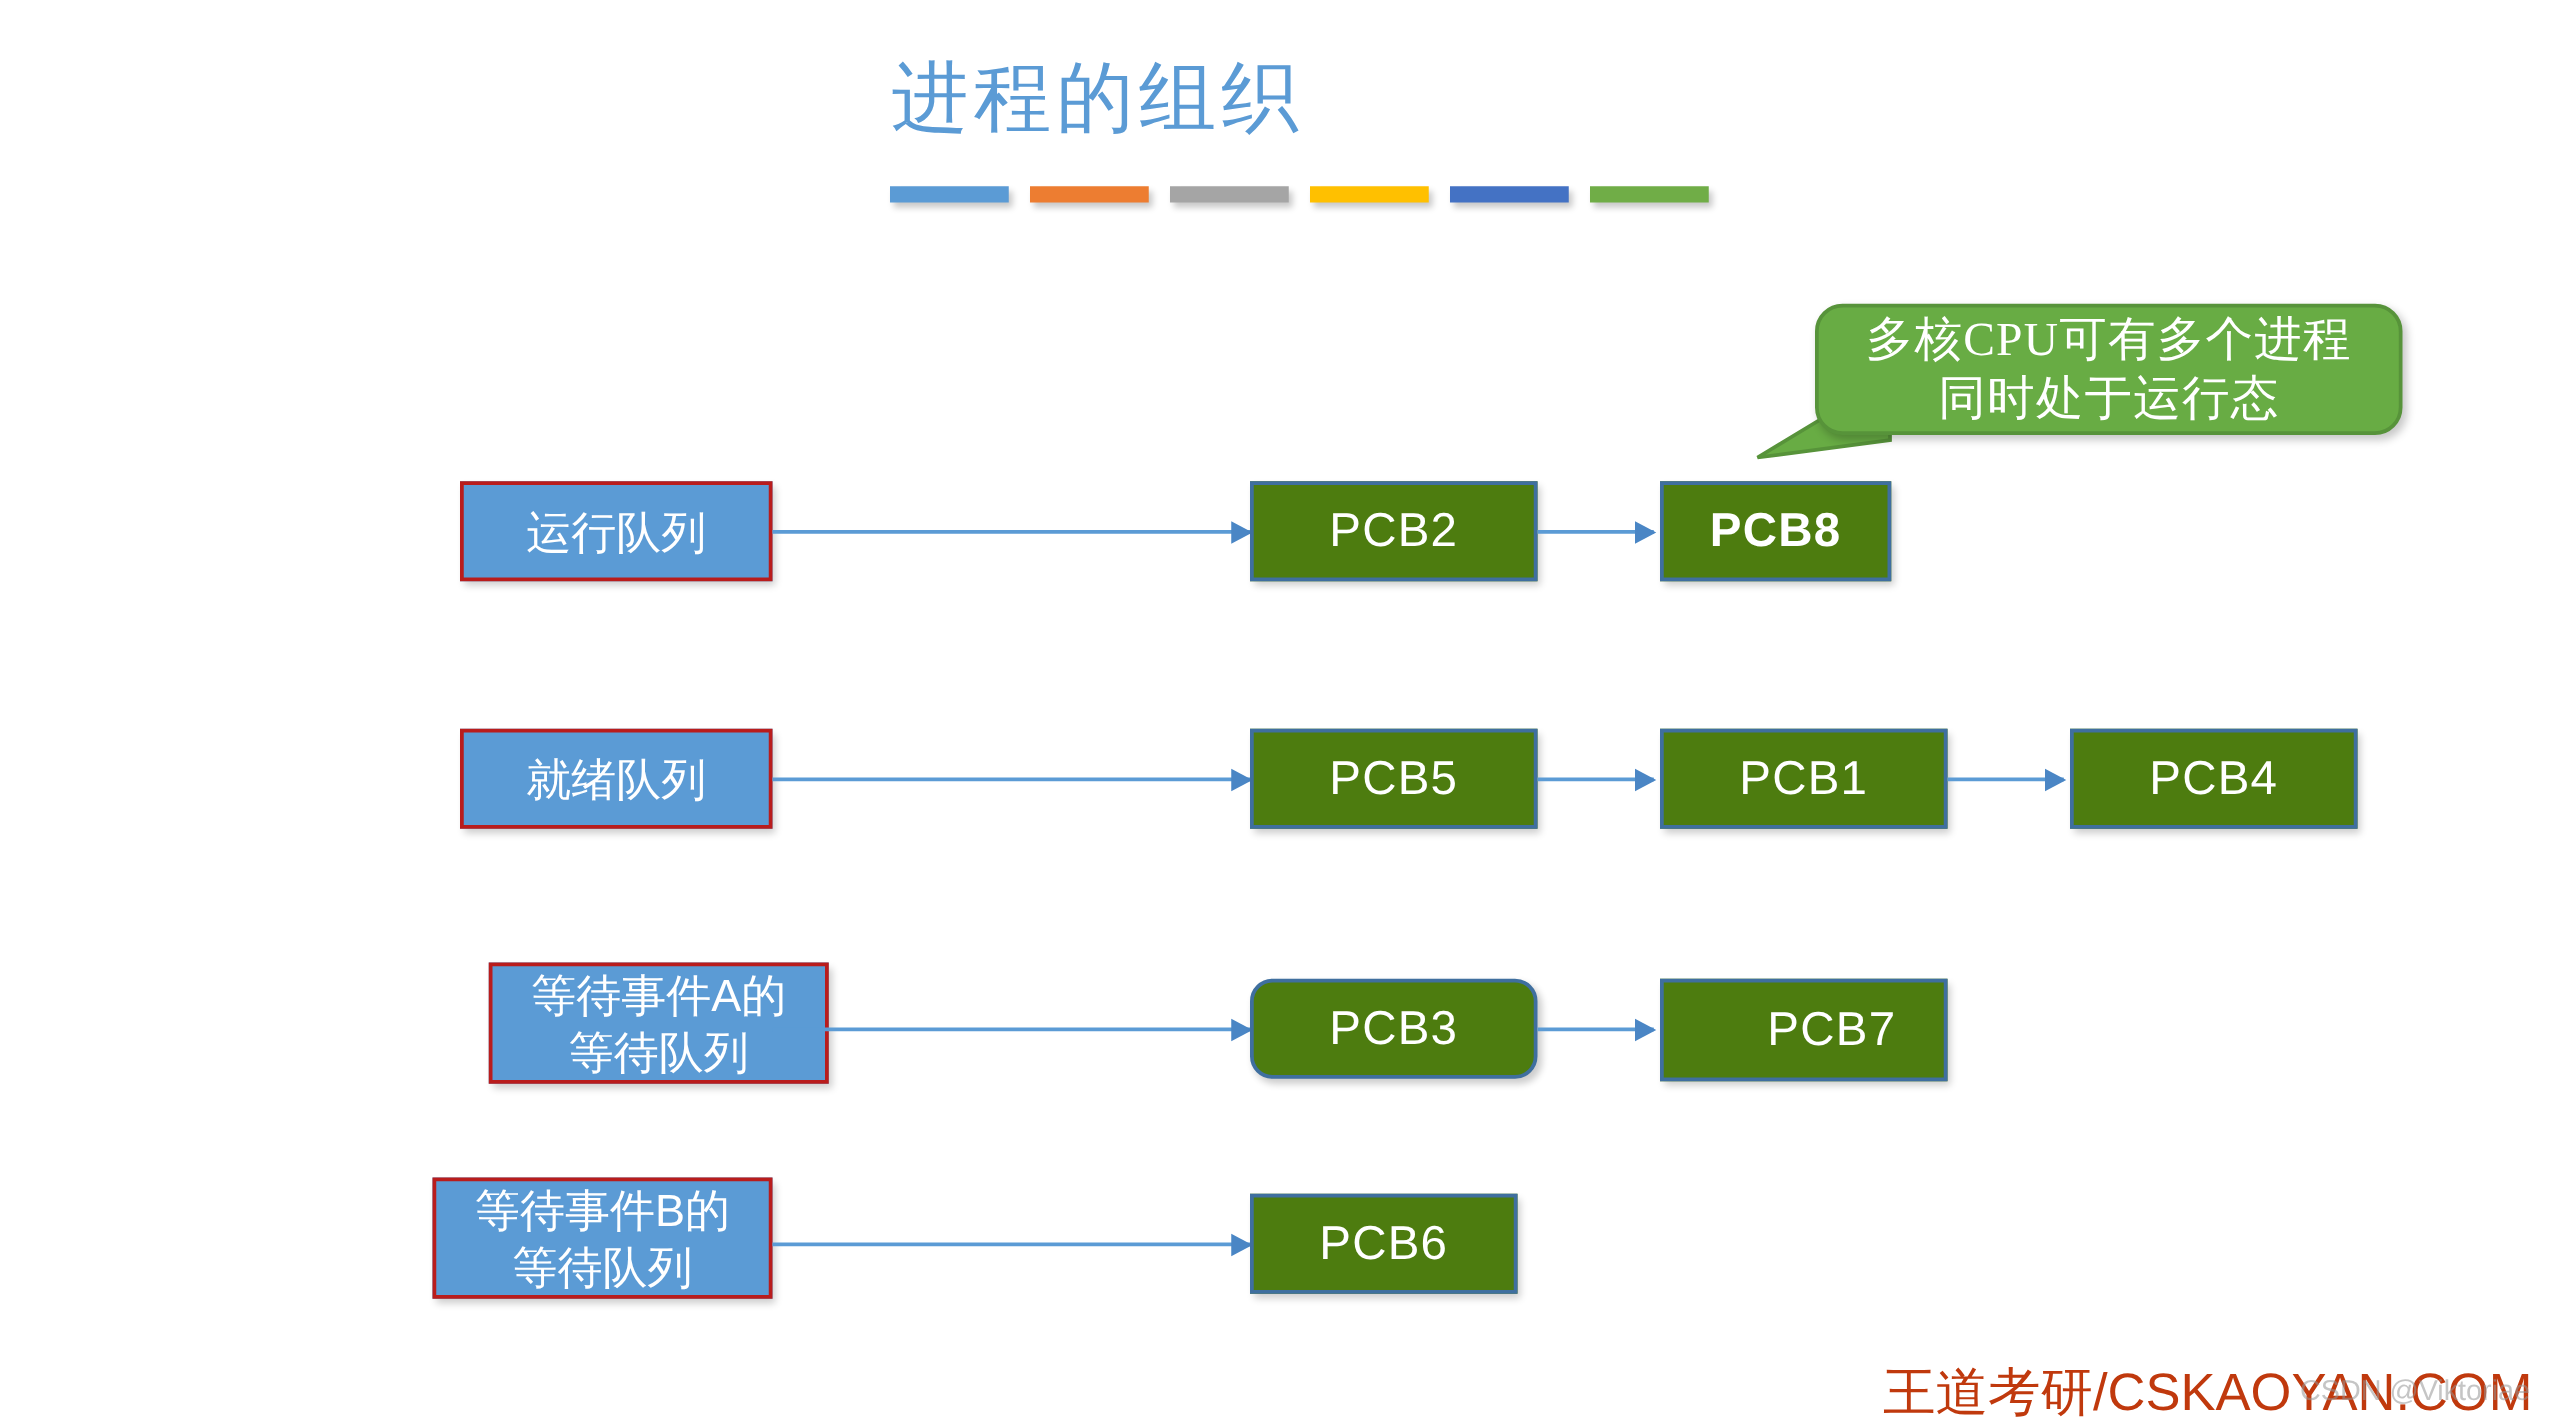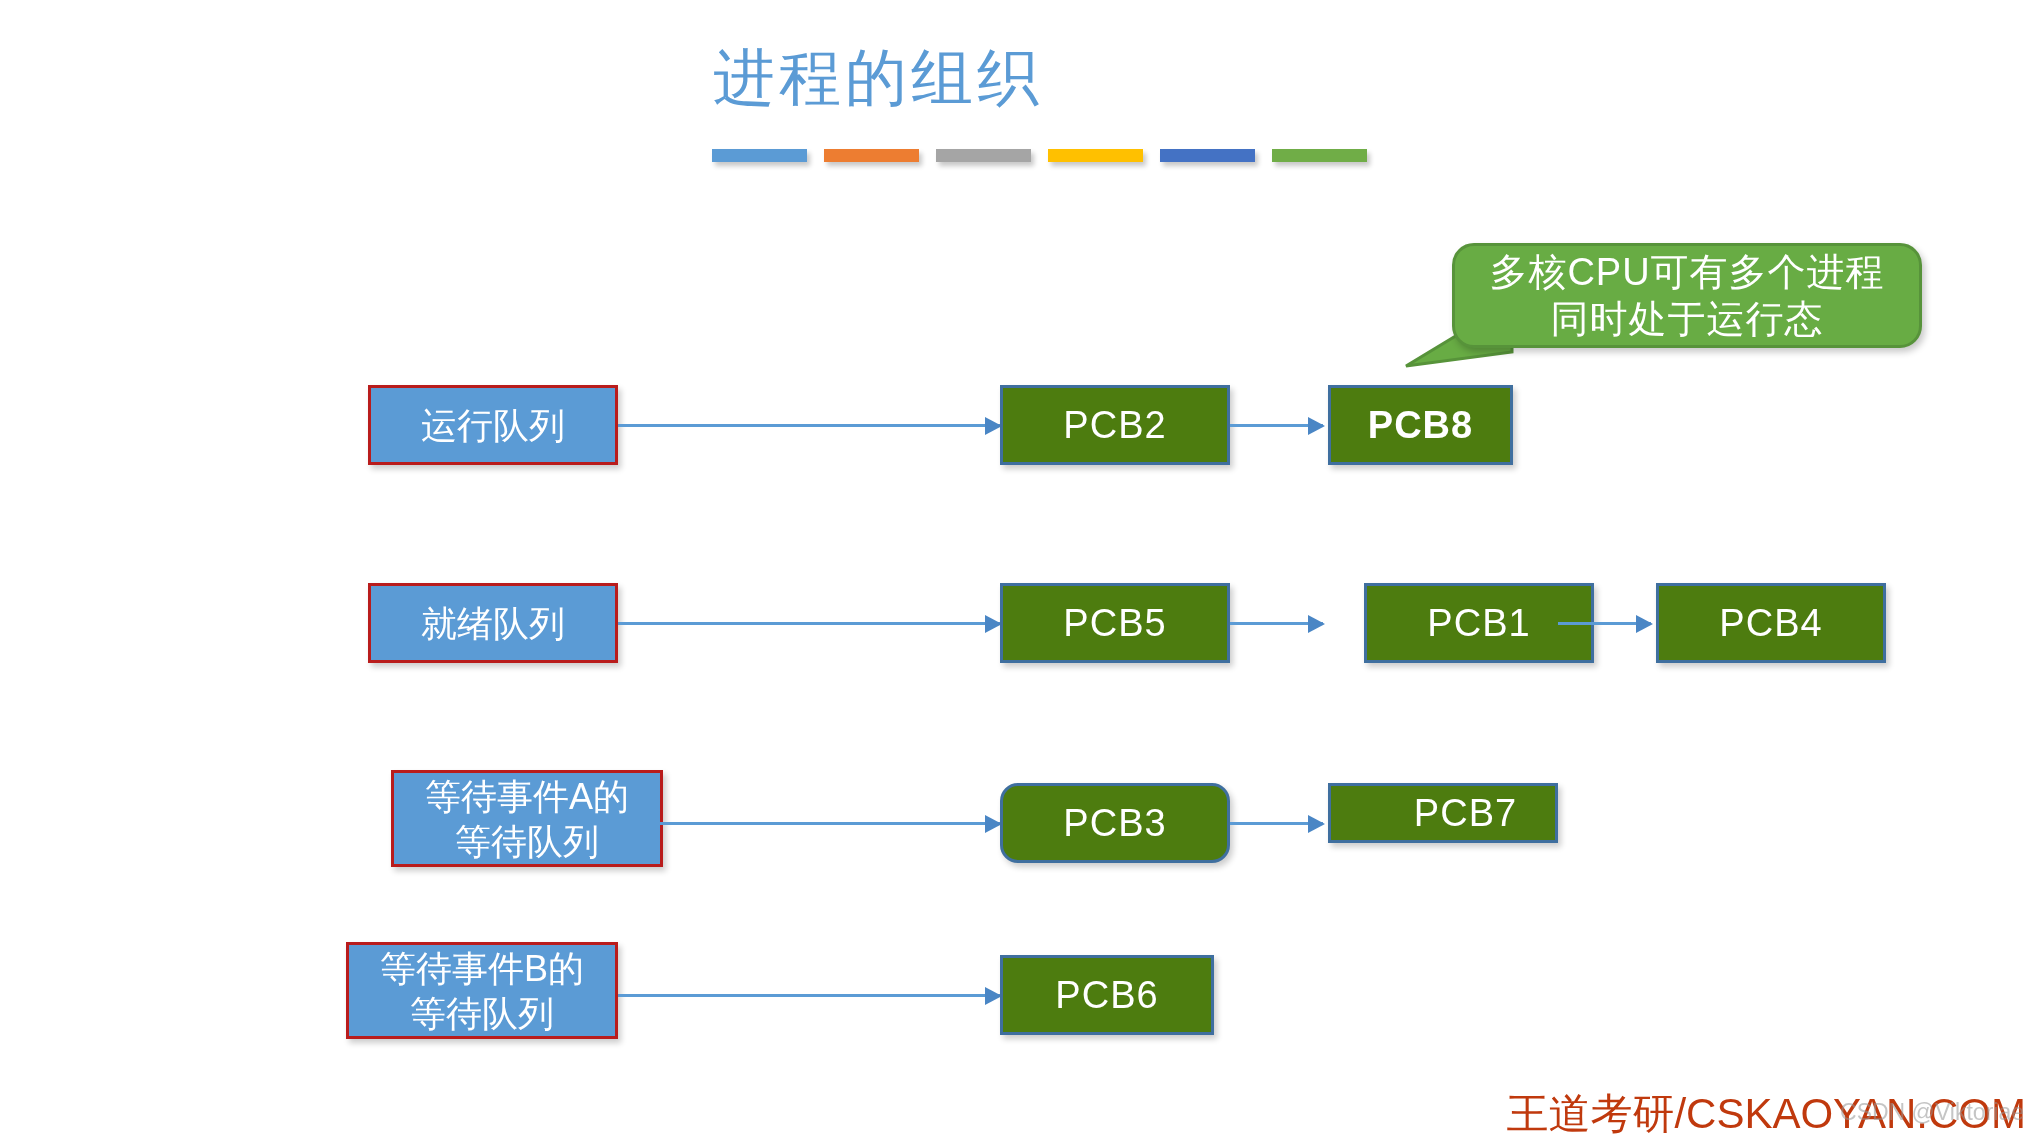--- a/index.html
+++ b/index.html
@@ -55,21 +55,21 @@
     border: 3px solid #57933a;
     border-radius: 22px;
     box-sizing: border-box;
     display: flex;
     flex-direction: column;
     align-items: center;
     justify-content: center;
     box-shadow: 3px 4px 7px rgba(0,0,0,0.22);
   }
   .callout-line {
-    font-family: Liberation Sans, sans-serif;
+    font-family: Liberation Serif, serif;
     font-size: 38px;
     color: #ffffff;
     line-height: 1.22;
     white-space: nowrap;
     letter-spacing: 1px;
   }
   #callout-tail {
     position: absolute;
     left: 1404px;
     top: 300px;
@@ -200,40 +200,40 @@
 
 <div class="row">
   <div class="queue-box" style="left:368px; top:583px; width:250px; height:80px;">
     <span class="ql">就绪队列</span>
   </div>
   <div class="arrow" style="left:618px; top:622px; width:382px;"></div>
   <div class="pcb-box" style="left:1000px; top:583px; width:230px; height:80px;">
     <span>PCB5</span>
   </div>
   <div class="arrow" style="left:1230px; top:622px; width:93px;"></div>
-  <div class="pcb-box" style="left:1328px; top:583px; width:230px; height:80px;margin-left:36px;">
+  <div class="pcb-box" style="left:1328px; top:583px; width:230px; height:80px;">
     <span>PCB1</span>
   </div>
   <div class="arrow" style="left:1558px; top:622px; width:93px;"></div>
   <div class="pcb-box" style="left:1656px; top:583px; width:230px; height:80px;">
     <span>PCB4</span>
   </div>
 </div>
 
 <div class="row">
   <div class="queue-box" style="left:346px; top:770px; width:272px; height:97px;margin-left:45px;">
     <span class="ql">等待事件A的</span>
     <span class="ql">等待队列</span>
   </div>
   <div class="arrow" style="left:618px; top:822px; width:382px;"></div>
   <div class="pcb-box" style="left:1000px; top:783px; width:230px; height:80px;border-radius:18px;">
     <span>PCB3</span>
   </div>
   <div class="arrow" style="left:1230px; top:822px; width:93px;"></div>
-  <div class="pcb-box" style="left:1328px; top:783px; width:230px; height:60px;padding-left:45px;">
+  <div class="pcb-box" style="left:1328px; top:783px; width:230px; height:82px;padding-left:45px;">
     <span>PCB7</span>
   </div>
 </div>
 
 <div class="row">
   <div class="queue-box" style="left:346px; top:942px; width:272px; height:97px;">
     <span class="ql">等待事件B的</span>
     <span class="ql">等待队列</span>
   </div>
   <div class="arrow" style="left:618px; top:994px; width:382px;"></div>

